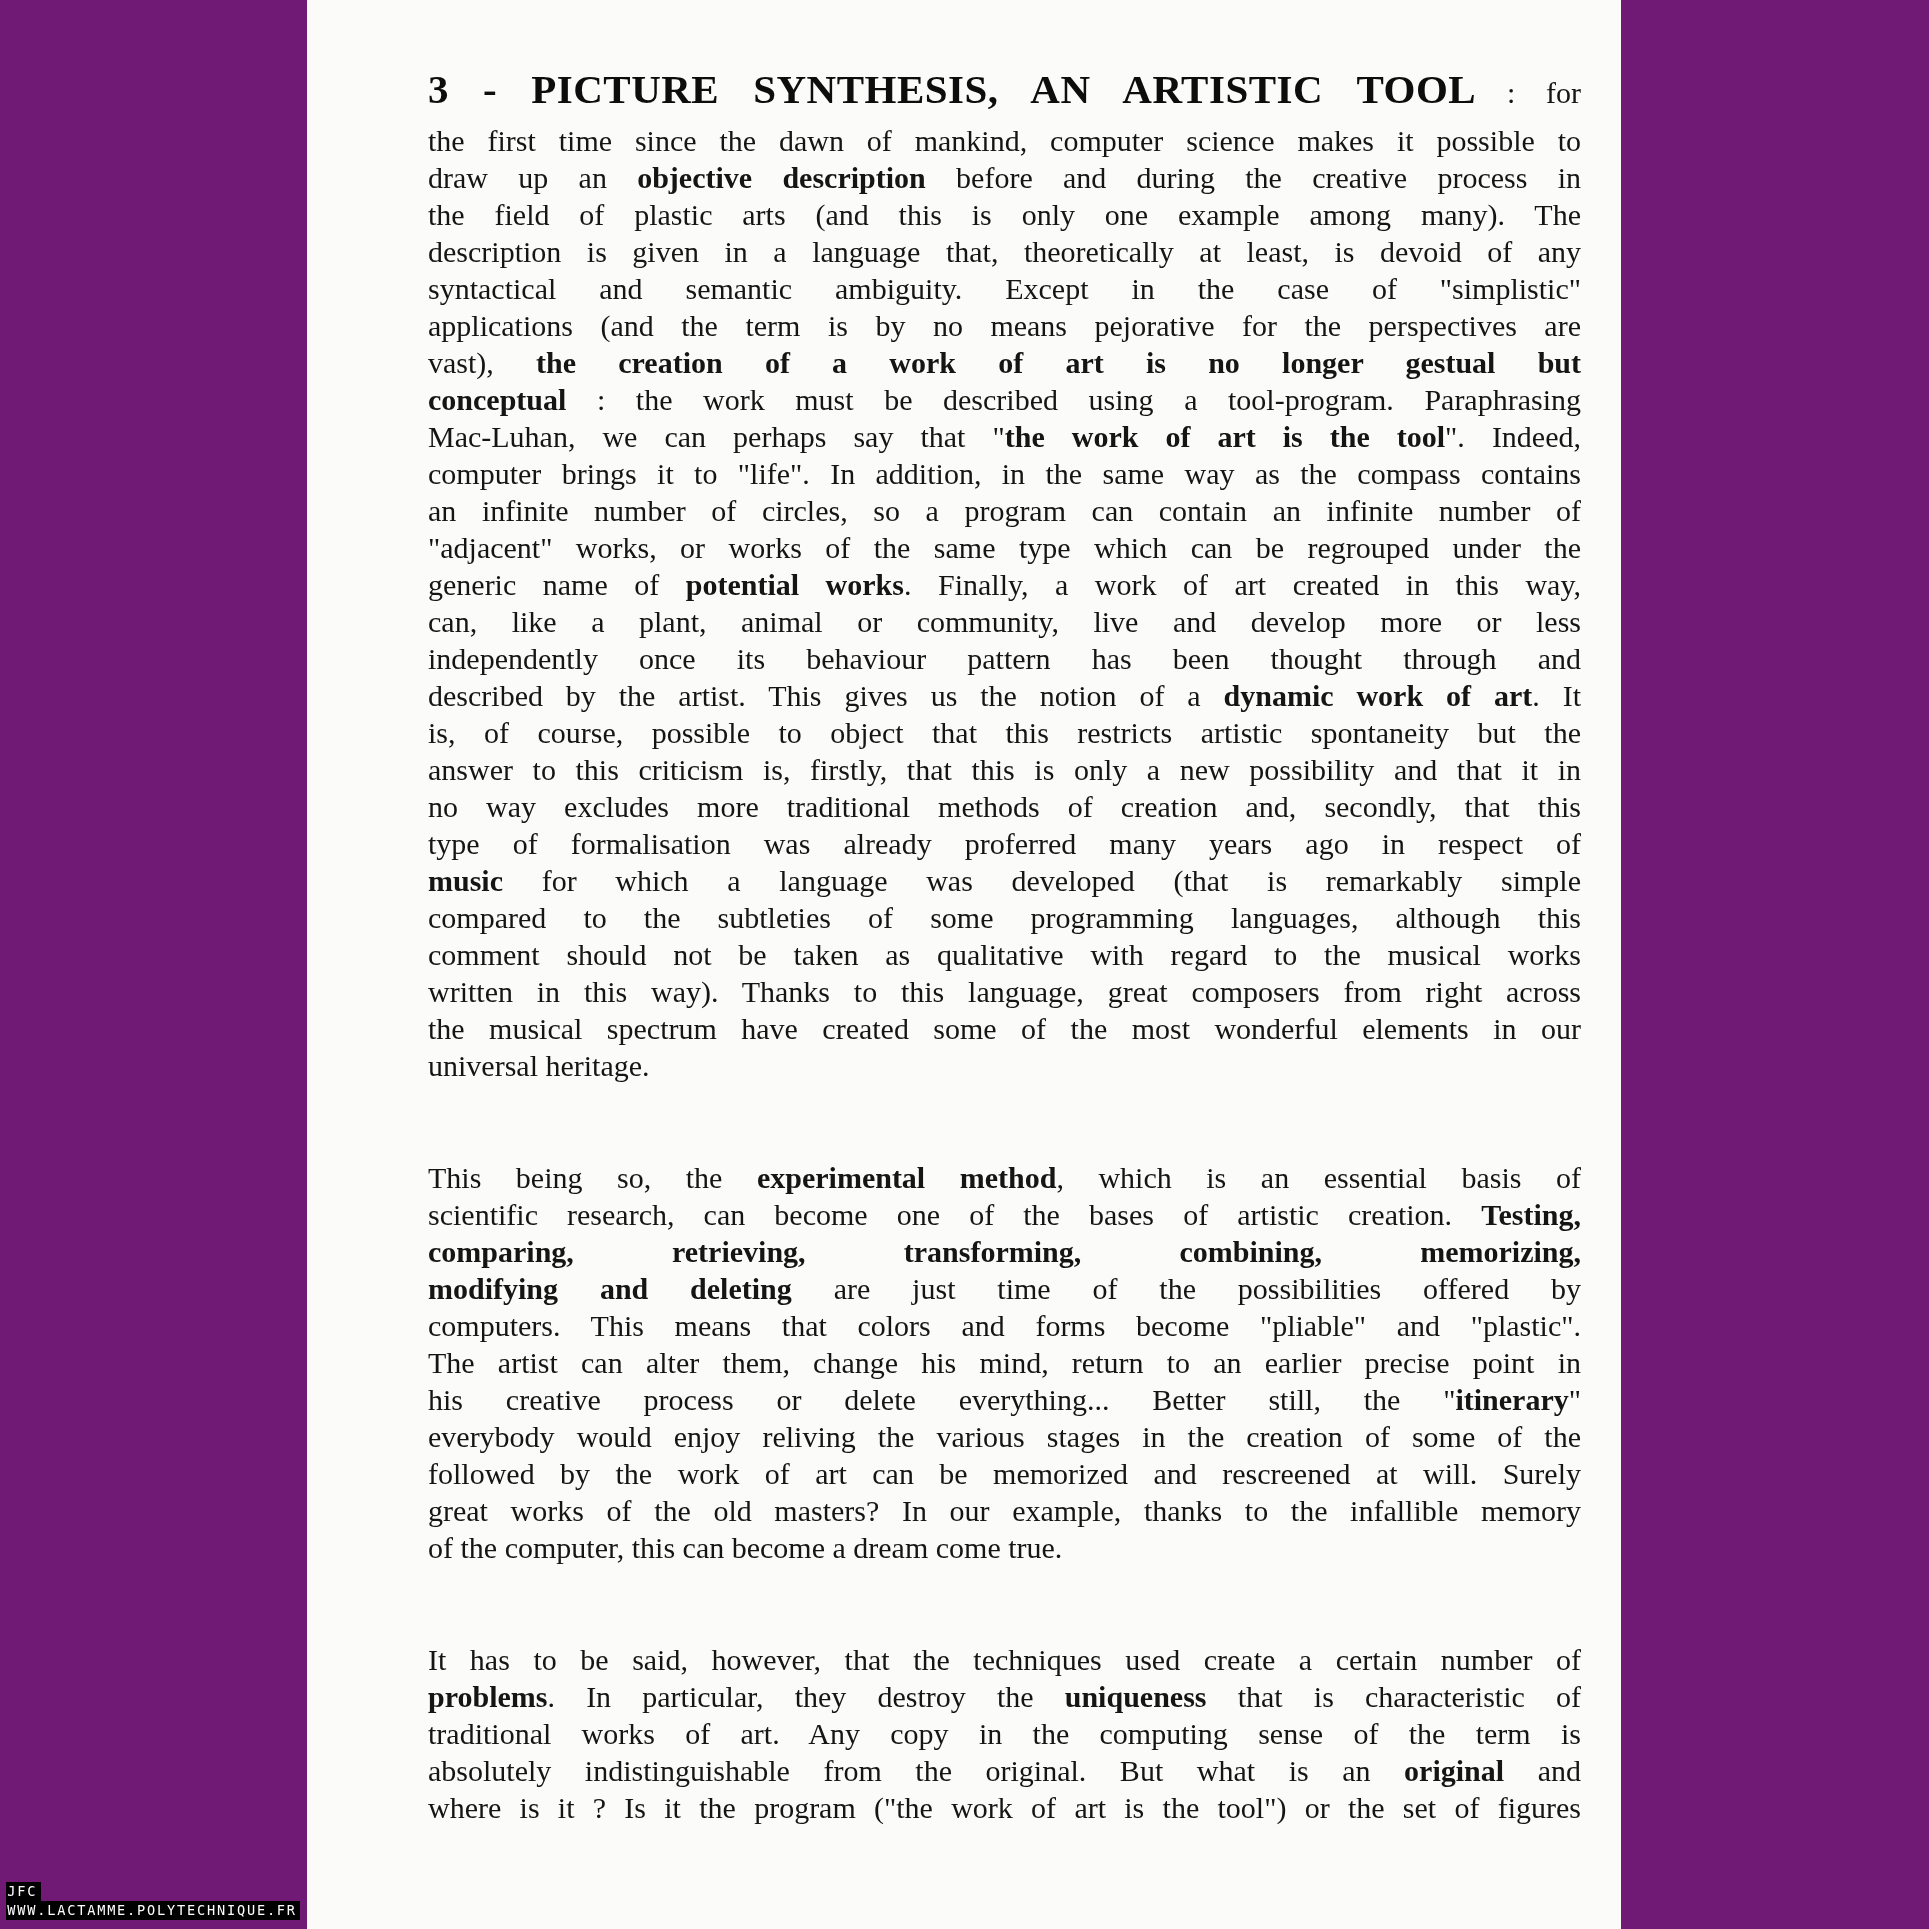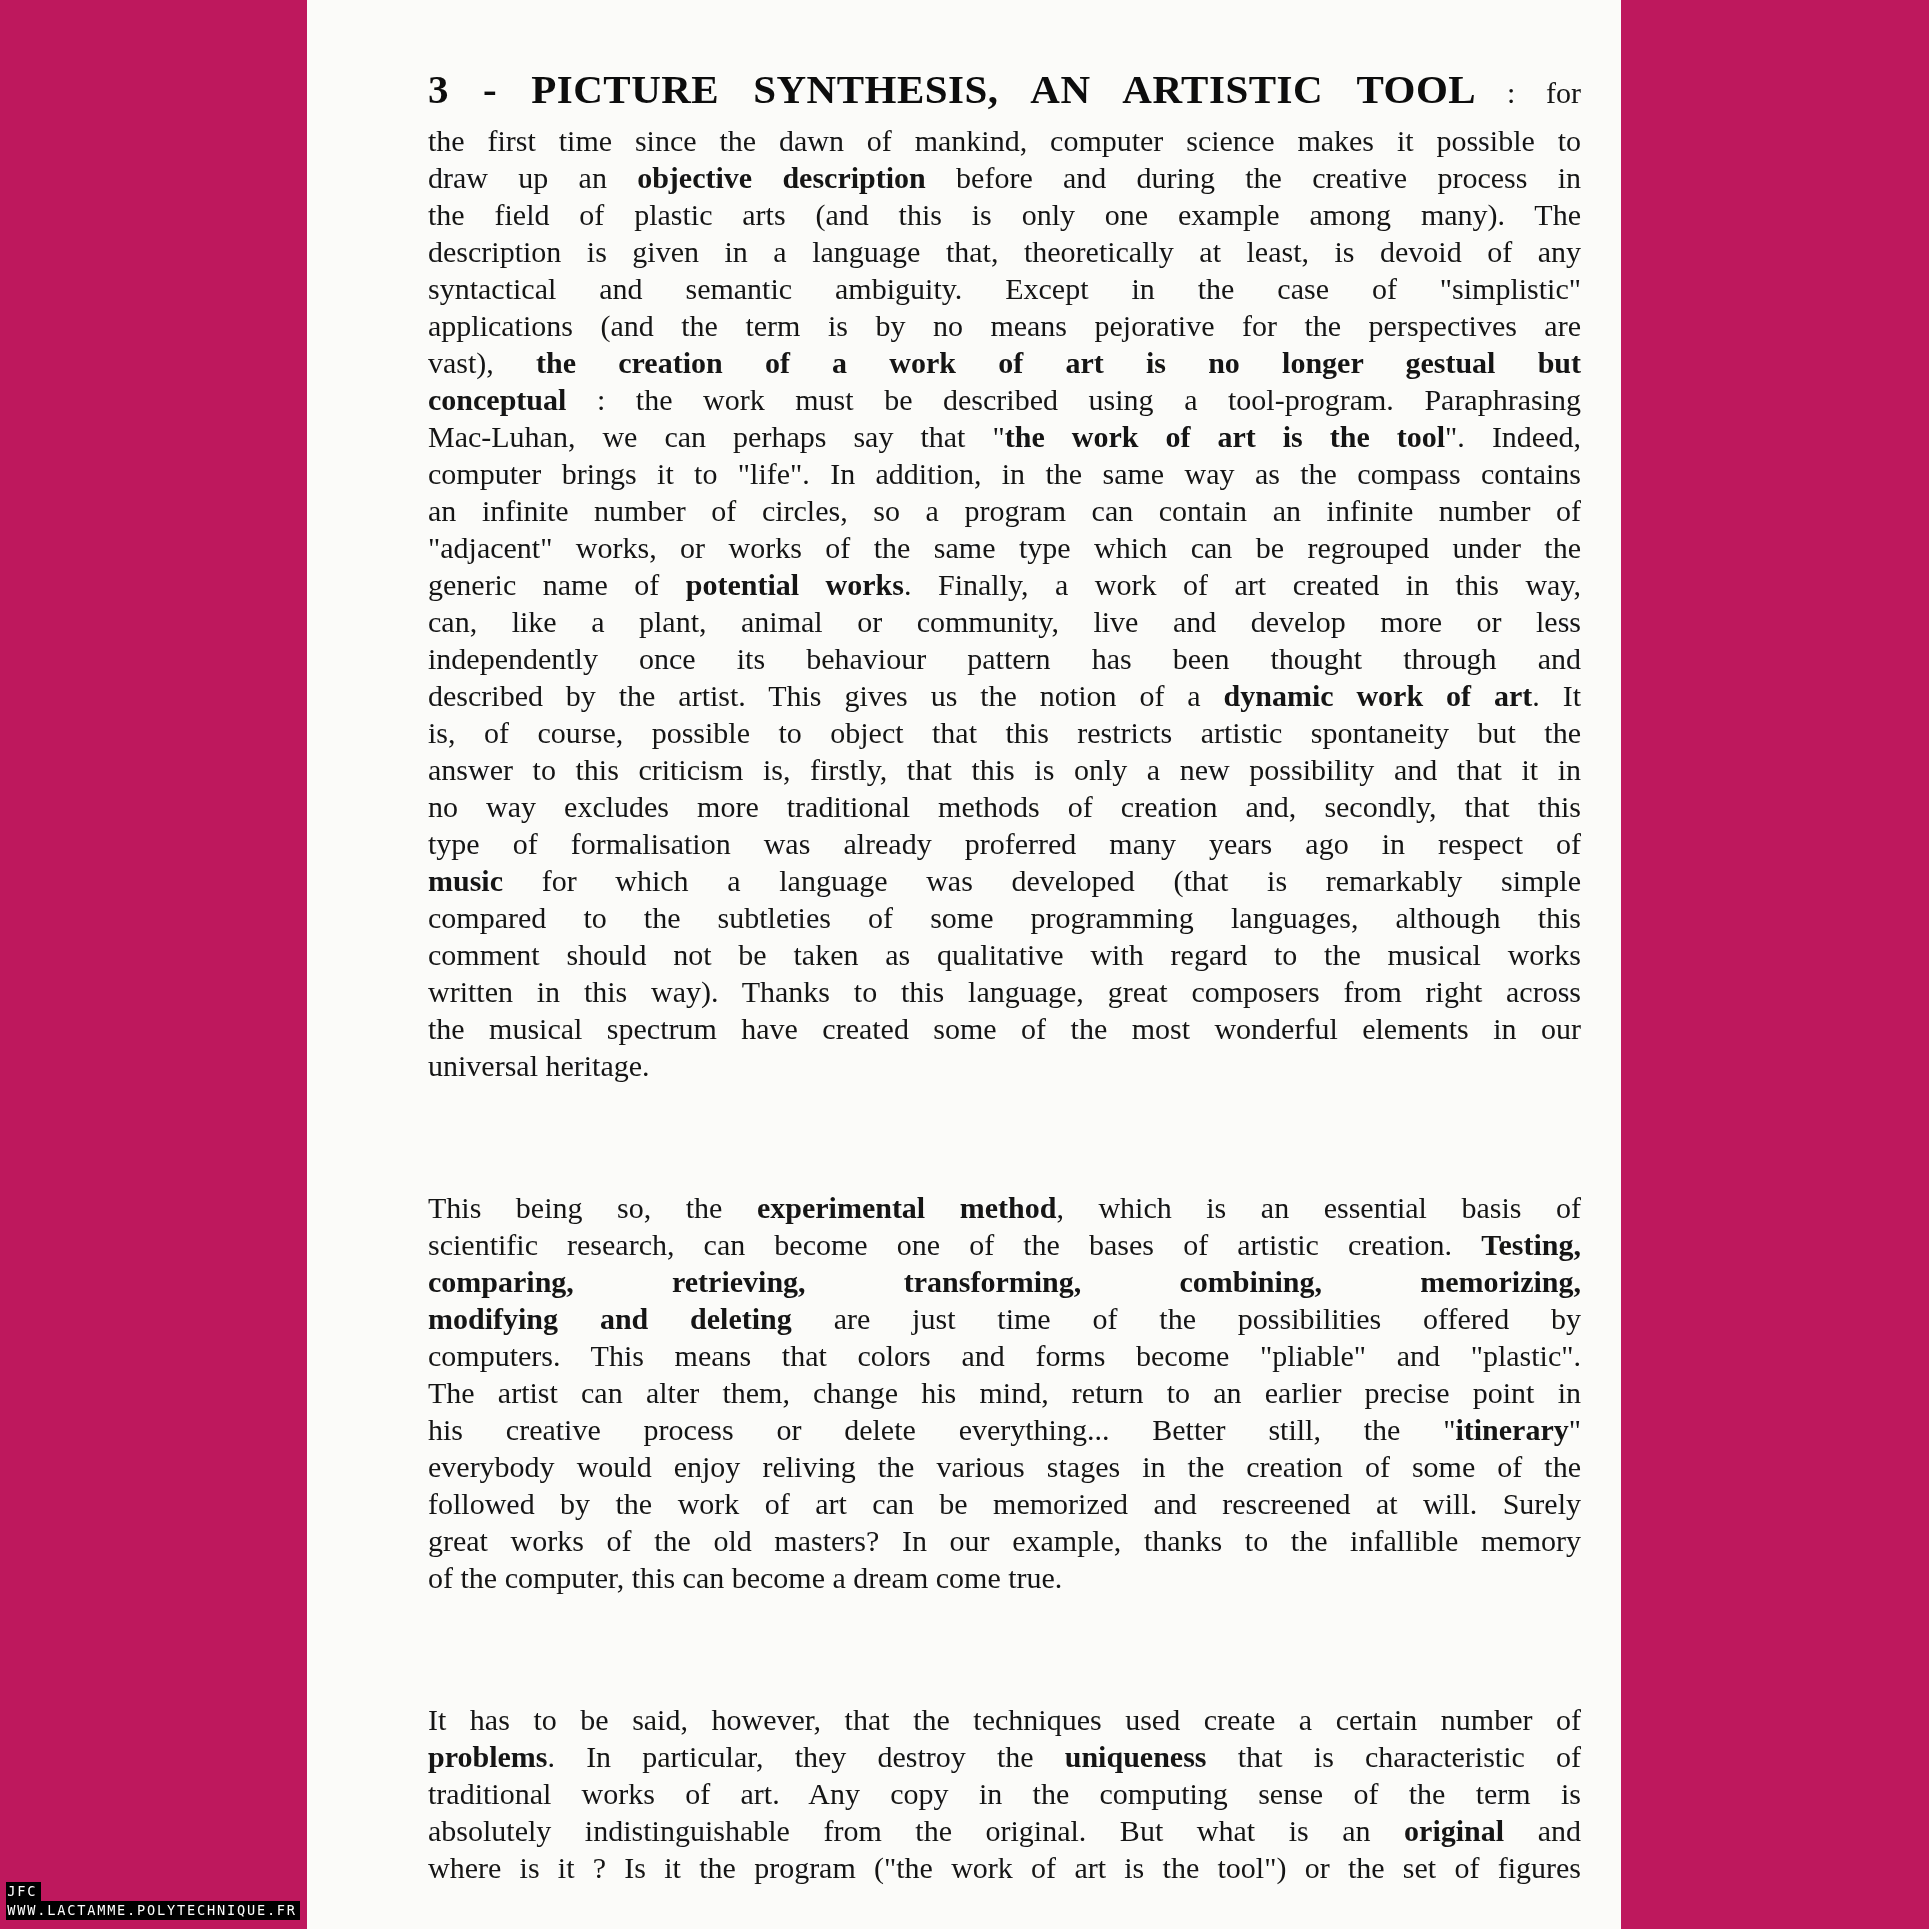--- a/index.html
+++ b/index.html
@@ -1,20 +1,20 @@
 <!DOCTYPE html>
 <html style="font-size:14.5px"><head>
 <meta charset="utf-8">
 <style>
   html, body { margin: 0; padding: 0; background: #000; }
   .canvas {
     position: relative;
     width: 1929px;
     height: 1929px;
-    background: #be185d;
+    background: #701a75;
     overflow: hidden;
     font-family: "Liberation Serif", "DejaVu Serif", serif;
   }
   .page {
     position: absolute;
     left: 307px;
     top: 0;
     width: 1314px;
     height: 1929px;
     background: #fbfbf9;
@@ -23,21 +23,21 @@
   .text-block {
     position: absolute;
     left: 121px;
     right: 40px;
     top: 60px;
     color: #151515;
     font-size: 30px;
     line-height: 37px;
   }
   .paragraph { margin: 0; }
-  .paragraph + .paragraph { margin-top: 105px; }
+  .paragraph + .paragraph { margin-top: 75px; }
   .line {
     text-align: justify;
     text-align-last: justify;
     white-space: normal;
   }
   .line.no-just { text-align-last: left; }
   .b { font-weight: bold; }
   .title {
     font-weight: bold;
     font-size: 41px;

